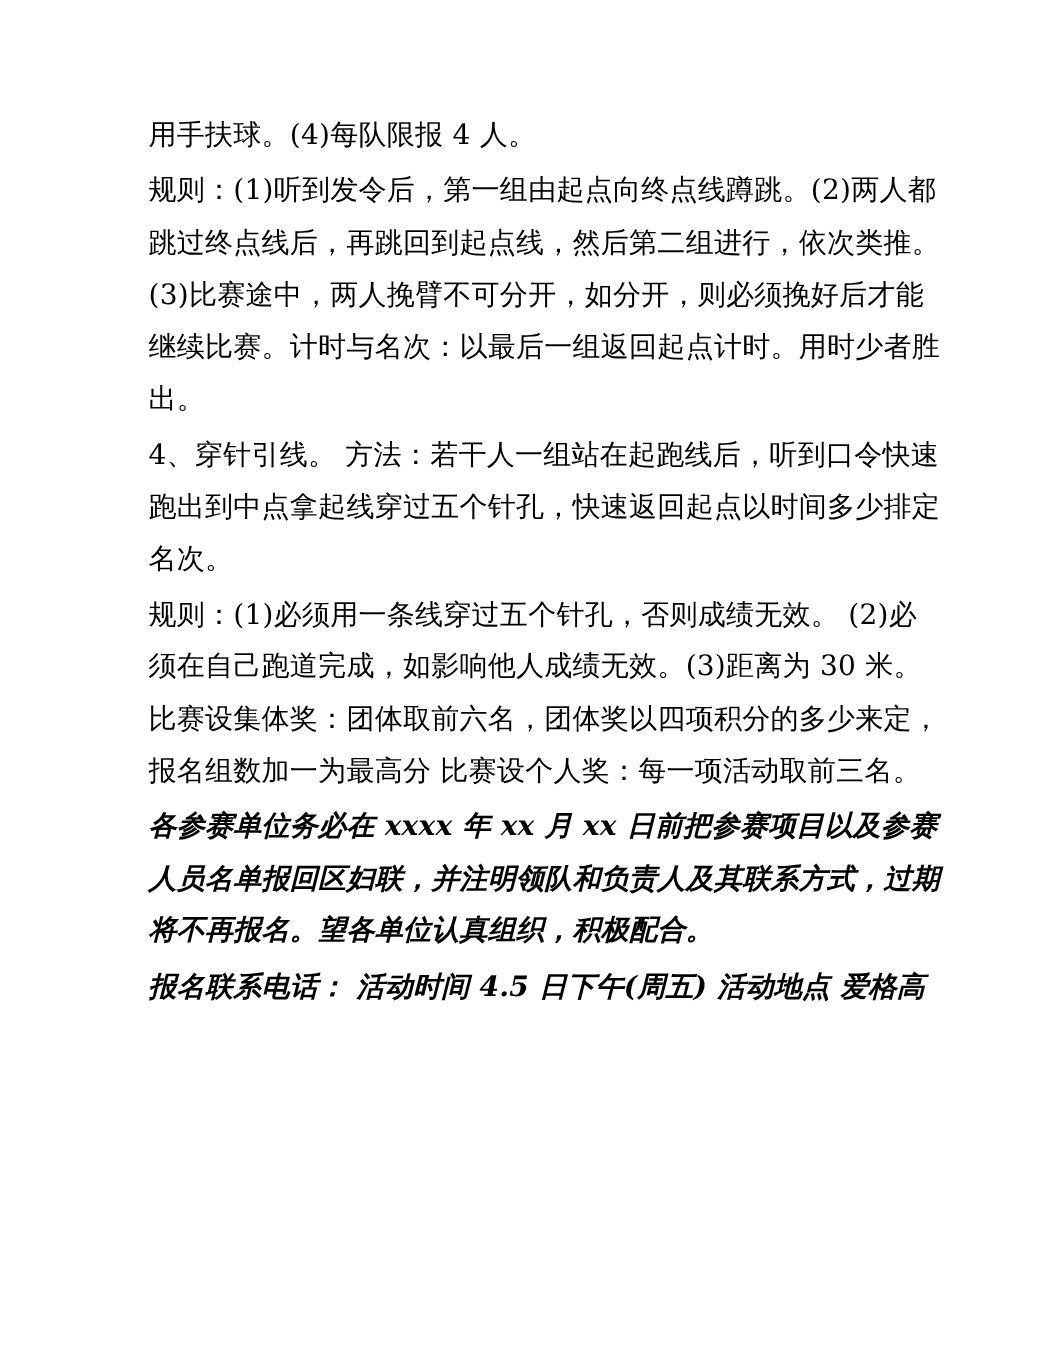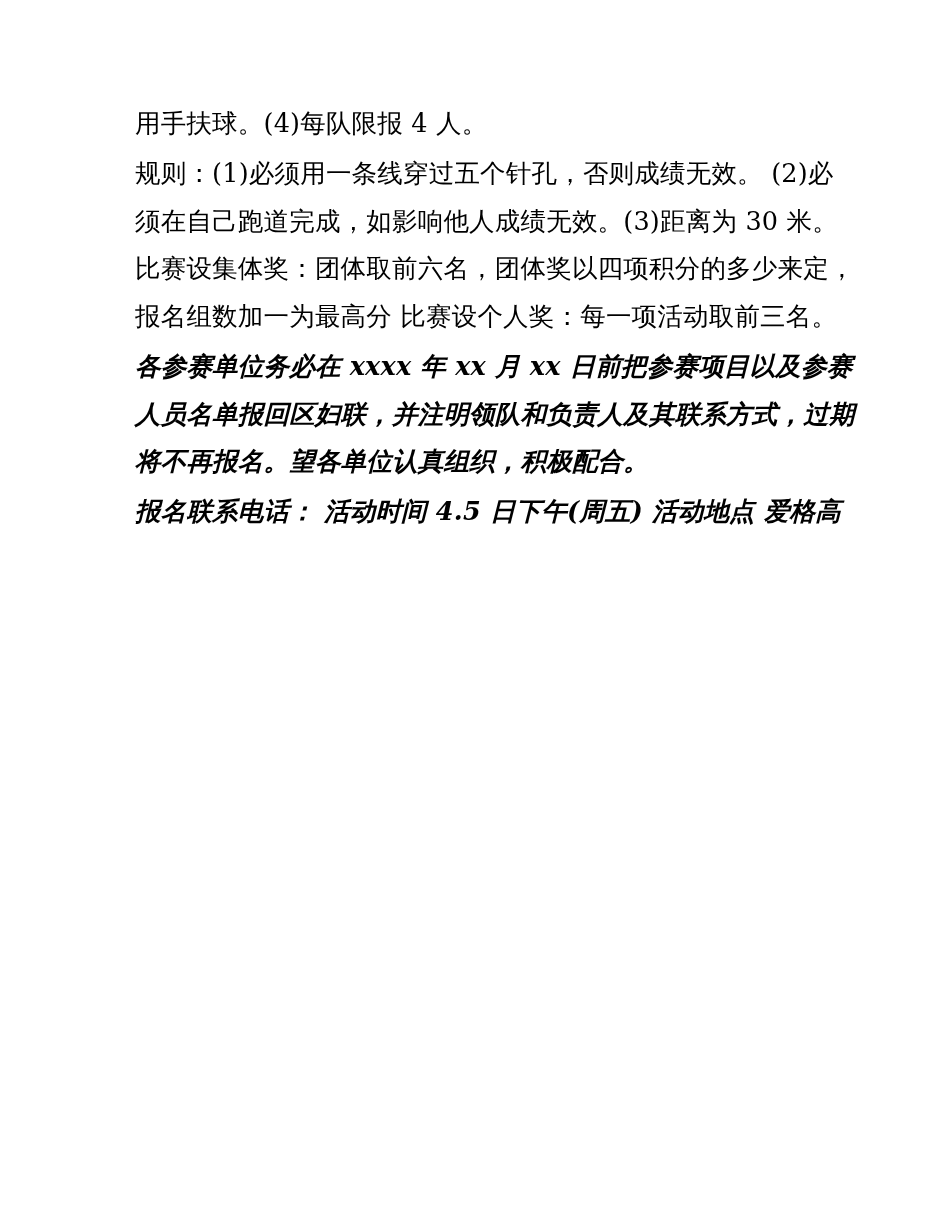--- a/index.html
+++ b/index.html
@@ -35,17 +35,19 @@
     font-weight: bold;
     font-style: italic;
   }
 </style>
 </head>
 <body>
 
 <div class="page">
   <div class="doc-body">
     <p class="para">用手扶球。(4)每队限报 4 人。</p>
+    <p class="para">规则：(1)听到发令后，第一组由起点向终点线蹲跳。(2)两人都跳过终点线后，再跳回到起点线，然后第二组进行，依次类推。(3)比赛途中，两人挽臂不可分开，如分开，则必须挽好后才能继续比赛。计时与名次：以最后一组返回起点计时。用时少者胜出。</p>
+    <p class="para">4、穿针引线。 方法：若干人一组站在起跑线后，听到口令快速跑出到中点拿起线穿过五个针孔，快速返回起点以时间多少排定名次。</p>
     <p class="para">规则：(1)必须用一条线穿过五个针孔，否则成绩无效。 (2)必须在自己跑道完成，如影响他人成绩无效。(3)距离为 30 米。比赛设集体奖：团体取前六名，团体奖以四项积分的多少来定，报名组数加一为最高分 比赛设个人奖：每一项活动取前三名。</p>
     <p class="para bold">各参赛单位务必在 xxxx 年 xx 月 xx 日前把参赛项目以及参赛人员名单报回区妇联，并注明领队和负责人及其联系方式，过期将不再报名。望各单位认真组织，积极配合。</p>
     <p class="para bold">报名联系电话： 活动时间 4.5 日下午(周五) 活动地点 爱格高</p>
   </div>
 </div>
 
 </body></html>

